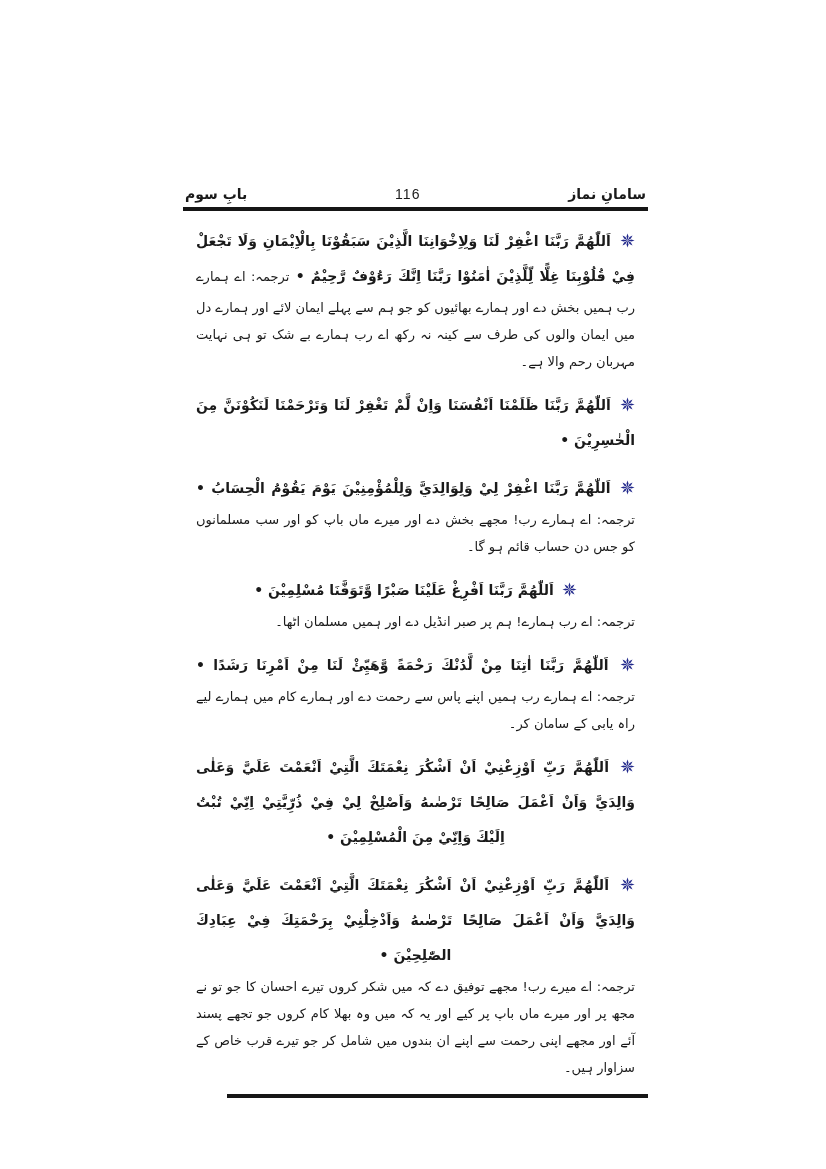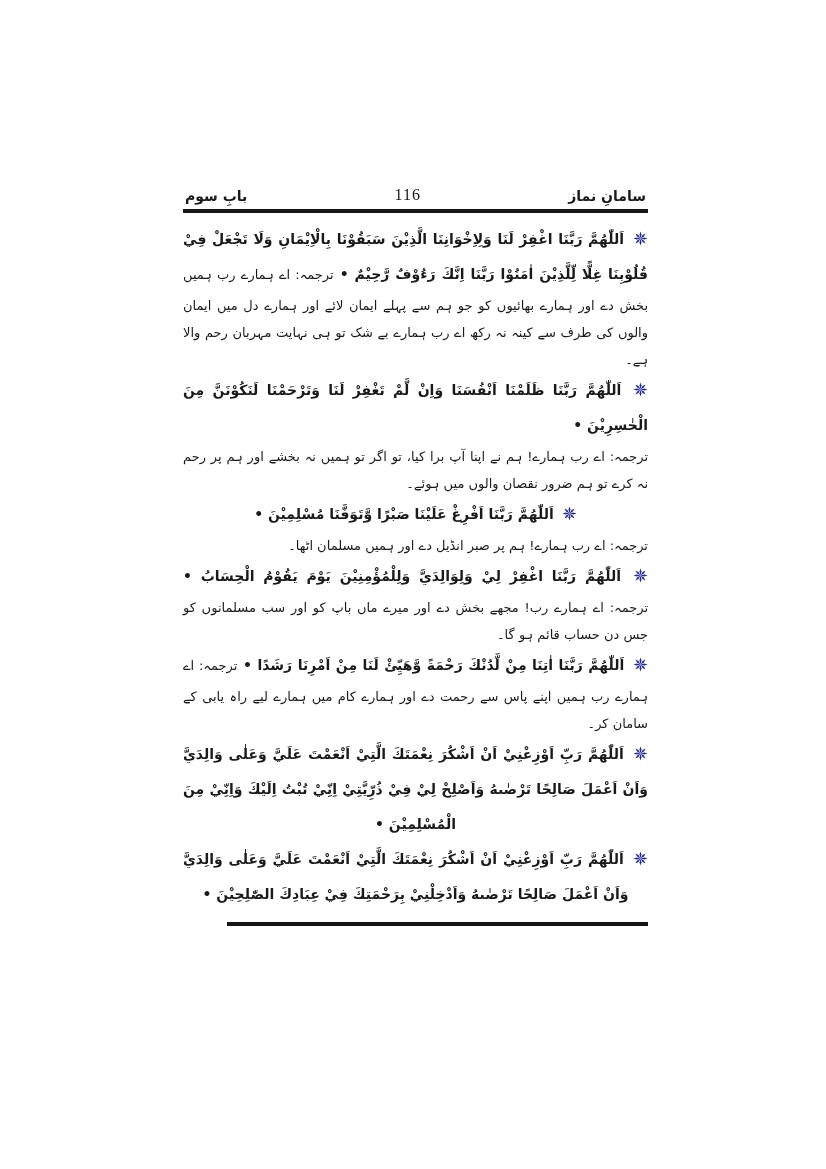--- a/index.html
+++ b/index.html
@@ -11,28 +11,28 @@
   }
   .content {
     position:absolute; left:183px; top:186px; width:465px; direction:rtl;
   }
   .page-header {
     display:flex; align-items:flex-end; justify-content:space-between;
     direction:rtl; padding:0 2px 5px 2px;
   }
   .header-title { font-weight:700; font-size:14px; white-space:nowrap; }
   .page-number {
-    font-family:Liberation Serif, serif; font-size:16px;
+    font-family:Liberation Sans, sans-serif; font-size:14px;
     letter-spacing:1px; direction:ltr;
   }
   .double-rule { height:3px; border-top:2px solid var(--rule-color); border-bottom:2px solid var(--rule-color); }
   .header-rule { margin-bottom:9px; }
   .bottom-rule { margin-top:10px; width:421px; }
   .dua-section { margin:0; }
-  .dua-line { margin:0; text-align:justify; }
+  .dua-line { margin:13px; text-align:justify; }
   .marker { display:inline-block; margin-left:3px; vertical-align:-2px; line-height:0; }
   .marker svg path { fill:var(--marker-color); }
   .arabic { font-weight:700; font-size:14px; line-height:35px; }
   .translation { font-size:13px; line-height:27px; }
   .translation.block { display:block; text-align-last:start; }
   .center-last { text-align-last:center; }
 </style>
 </head>
 <body>
 
@@ -74,59 +74,58 @@
           <path transform="rotate(45 10 10)" d="M10 10 L8.7 4.8 L10 0.6 L11.3 4.8 Z"></path>
           <path transform="rotate(90 10 10)" d="M10 10 L8.7 4.8 L10 0.6 L11.3 4.8 Z"></path>
           <path transform="rotate(135 10 10)" d="M10 10 L8.7 4.8 L10 0.6 L11.3 4.8 Z"></path>
           <path transform="rotate(180 10 10)" d="M10 10 L8.7 4.8 L10 0.6 L11.3 4.8 Z"></path>
           <path transform="rotate(225 10 10)" d="M10 10 L8.7 4.8 L10 0.6 L11.3 4.8 Z"></path>
           <path transform="rotate(270 10 10)" d="M10 10 L8.7 4.8 L10 0.6 L11.3 4.8 Z"></path>
           <path transform="rotate(315 10 10)" d="M10 10 L8.7 4.8 L10 0.6 L11.3 4.8 Z"></path>
         </g>
       </svg></span>
       <span class="arabic">اَللّٰهُمَّ رَبَّنَا ظَلَمْنَا اَنْفُسَنَا وَاِنْ لَّمْ تَغْفِرْ لَنَا وَتَرْحَمْنَا لَنَكُوْنَنَّ مِنَ الْخٰسِرِيْنَ •</span>
-      <span class="translation block">ترجمہ: اے رب ہمارے! ہم نے اپنا آپ برا کیا، تو اگر تو ہمیں نہ بخشے اور ہم پر رحم نہ کرے تو ہم ضرور نقصان والوں میں ہوئے۔</span>
+    </p>
+  </div>
+
+  <div class="dua-section">
+    <p class="dua-line">
+      <span class="marker"><svg width="15" height="15" viewBox="0 0 20 20" aria-hidden="true">
+        <g>
+          <path transform="rotate(0 10 10)" d="M10 10 L8.7 4.8 L10 0.6 L11.3 4.8 Z"></path>
+          <path transform="rotate(45 10 10)" d="M10 10 L8.7 4.8 L10 0.6 L11.3 4.8 Z"></path>
+          <path transform="rotate(90 10 10)" d="M10 10 L8.7 4.8 L10 0.6 L11.3 4.8 Z"></path>
+          <path transform="rotate(135 10 10)" d="M10 10 L8.7 4.8 L10 0.6 L11.3 4.8 Z"></path>
+          <path transform="rotate(180 10 10)" d="M10 10 L8.7 4.8 L10 0.6 L11.3 4.8 Z"></path>
+          <path transform="rotate(225 10 10)" d="M10 10 L8.7 4.8 L10 0.6 L11.3 4.8 Z"></path>
+          <path transform="rotate(270 10 10)" d="M10 10 L8.7 4.8 L10 0.6 L11.3 4.8 Z"></path>
+          <path transform="rotate(315 10 10)" d="M10 10 L8.7 4.8 L10 0.6 L11.3 4.8 Z"></path>
+        </g>
+      </svg></span>
+      <span class="arabic">اَللّٰهُمَّ رَبَّنَا اغْفِرْ لِيْ وَلِوَالِدَيَّ وَلِلْمُؤْمِنِيْنَ يَوْمَ يَقُوْمُ الْحِسَابُ •</span>
+      <span class="translation">ترجمہ: اے ہمارے رب! مجھے بخش دے اور میرے ماں باپ کو اور سب مسلمانوں کو جس دن حساب قائم ہو گا۔</span>
     </p>
   </div>
 
   <div class="dua-section">
     <p class="dua-line center-last">
       <span class="marker"><svg width="15" height="15" viewBox="0 0 20 20" aria-hidden="true">
         <g>
           <path transform="rotate(0 10 10)" d="M10 10 L8.7 4.8 L10 0.6 L11.3 4.8 Z"></path>
           <path transform="rotate(45 10 10)" d="M10 10 L8.7 4.8 L10 0.6 L11.3 4.8 Z"></path>
           <path transform="rotate(90 10 10)" d="M10 10 L8.7 4.8 L10 0.6 L11.3 4.8 Z"></path>
           <path transform="rotate(135 10 10)" d="M10 10 L8.7 4.8 L10 0.6 L11.3 4.8 Z"></path>
           <path transform="rotate(180 10 10)" d="M10 10 L8.7 4.8 L10 0.6 L11.3 4.8 Z"></path>
           <path transform="rotate(225 10 10)" d="M10 10 L8.7 4.8 L10 0.6 L11.3 4.8 Z"></path>
           <path transform="rotate(270 10 10)" d="M10 10 L8.7 4.8 L10 0.6 L11.3 4.8 Z"></path>
           <path transform="rotate(315 10 10)" d="M10 10 L8.7 4.8 L10 0.6 L11.3 4.8 Z"></path>
         </g>
       </svg></span>
       <span class="arabic">اَللّٰهُمَّ رَبَّنَا اَفْرِغْ عَلَيْنَا صَبْرًا وَّتَوَفَّنَا مُسْلِمِيْنَ •</span>
       <span class="translation block">ترجمہ: اے رب ہمارے! ہم پر صبر انڈیل دے اور ہمیں مسلمان اٹھا۔</span>
-    </p>
-  </div>
-
-  <div class="dua-section">
-    <p class="dua-line">
-      <span class="marker"><svg width="15" height="15" viewBox="0 0 20 20" aria-hidden="true">
-        <g>
-          <path transform="rotate(0 10 10)" d="M10 10 L8.7 4.8 L10 0.6 L11.3 4.8 Z"></path>
-          <path transform="rotate(45 10 10)" d="M10 10 L8.7 4.8 L10 0.6 L11.3 4.8 Z"></path>
-          <path transform="rotate(90 10 10)" d="M10 10 L8.7 4.8 L10 0.6 L11.3 4.8 Z"></path>
-          <path transform="rotate(135 10 10)" d="M10 10 L8.7 4.8 L10 0.6 L11.3 4.8 Z"></path>
-          <path transform="rotate(180 10 10)" d="M10 10 L8.7 4.8 L10 0.6 L11.3 4.8 Z"></path>
-          <path transform="rotate(225 10 10)" d="M10 10 L8.7 4.8 L10 0.6 L11.3 4.8 Z"></path>
-          <path transform="rotate(270 10 10)" d="M10 10 L8.7 4.8 L10 0.6 L11.3 4.8 Z"></path>
-          <path transform="rotate(315 10 10)" d="M10 10 L8.7 4.8 L10 0.6 L11.3 4.8 Z"></path>
-        </g>
-      </svg></span>
-      <span class="arabic">اَللّٰهُمَّ رَبَّنَا اغْفِرْ لِيْ وَلِوَالِدَيَّ وَلِلْمُؤْمِنِيْنَ يَوْمَ يَقُوْمُ الْحِسَابُ •</span>
-      <span class="translation">ترجمہ: اے ہمارے رب! مجھے بخش دے اور میرے ماں باپ کو اور سب مسلمانوں کو جس دن حساب قائم ہو گا۔</span>
     </p>
   </div>
 
   <div class="dua-section">
     <p class="dua-line">
       <span class="marker"><svg width="15" height="15" viewBox="0 0 20 20" aria-hidden="true">
         <g>
           <path transform="rotate(0 10 10)" d="M10 10 L8.7 4.8 L10 0.6 L11.3 4.8 Z"></path>
           <path transform="rotate(45 10 10)" d="M10 10 L8.7 4.8 L10 0.6 L11.3 4.8 Z"></path>
           <path transform="rotate(90 10 10)" d="M10 10 L8.7 4.8 L10 0.6 L11.3 4.8 Z"></path>
@@ -168,19 +167,20 @@
           <path transform="rotate(45 10 10)" d="M10 10 L8.7 4.8 L10 0.6 L11.3 4.8 Z"></path>
           <path transform="rotate(90 10 10)" d="M10 10 L8.7 4.8 L10 0.6 L11.3 4.8 Z"></path>
           <path transform="rotate(135 10 10)" d="M10 10 L8.7 4.8 L10 0.6 L11.3 4.8 Z"></path>
           <path transform="rotate(180 10 10)" d="M10 10 L8.7 4.8 L10 0.6 L11.3 4.8 Z"></path>
           <path transform="rotate(225 10 10)" d="M10 10 L8.7 4.8 L10 0.6 L11.3 4.8 Z"></path>
           <path transform="rotate(270 10 10)" d="M10 10 L8.7 4.8 L10 0.6 L11.3 4.8 Z"></path>
           <path transform="rotate(315 10 10)" d="M10 10 L8.7 4.8 L10 0.6 L11.3 4.8 Z"></path>
         </g>
       </svg></span>
       <span class="arabic">اَللّٰهُمَّ رَبِّ اَوْزِعْنِيْ اَنْ اَشْكُرَ نِعْمَتَكَ الَّتِيْ اَنْعَمْتَ عَلَيَّ وَعَلٰى وَالِدَيَّ وَاَنْ اَعْمَلَ صَالِحًا تَرْضٰىهُ وَاَدْخِلْنِيْ بِرَحْمَتِكَ فِيْ عِبَادِكَ الصّٰلِحِيْنَ •</span>
+      <span class="translation block">ترجمہ: اے میرے رب! مجھے توفیق دے کہ میں شکر کروں تیرے احسان کا جو تو نے مجھ پر اور میرے ماں باپ پر کیے اور یہ کہ میں وہ بھلا کام کروں جو تجھے پسند آئے اور مجھے اپنی رحمت سے اپنے ان بندوں میں شامل کر جو تیرے قرب خاص کے سزاوار ہیں۔</span>
     </p>
   </div>
 </div>
 
   <div class="double-rule bottom-rule"></div>
 
 </div>
 
 </body></html>

